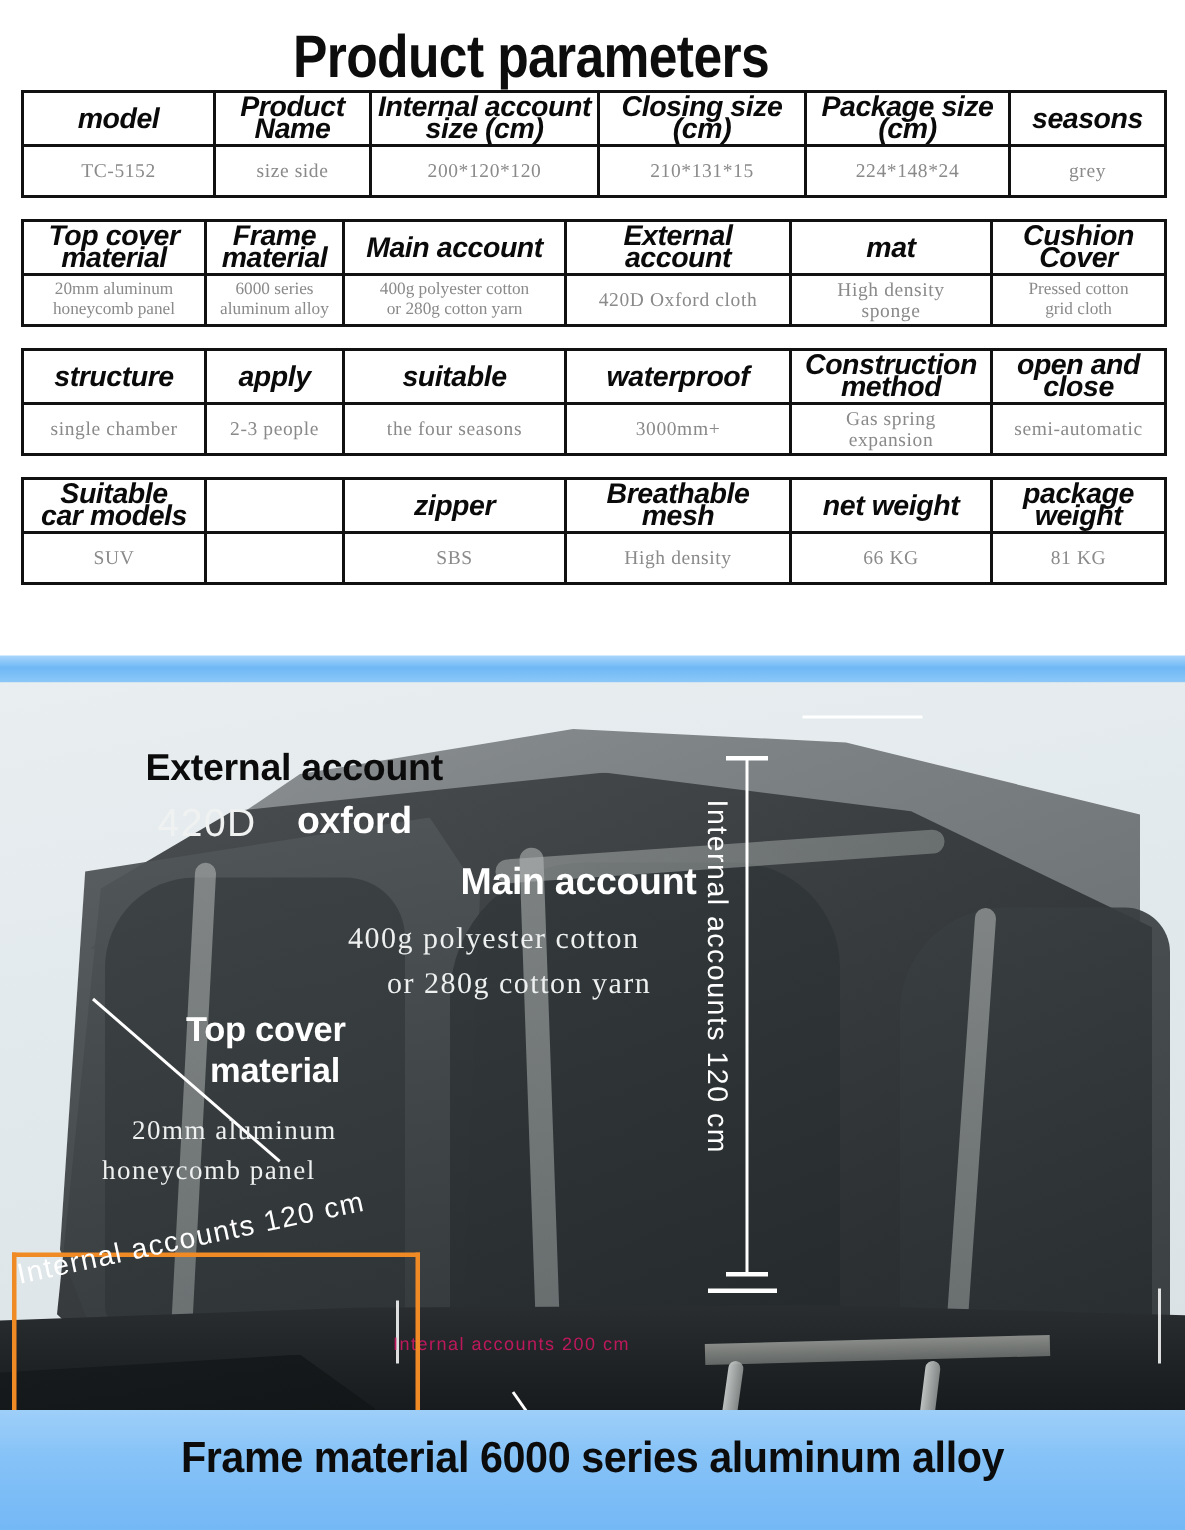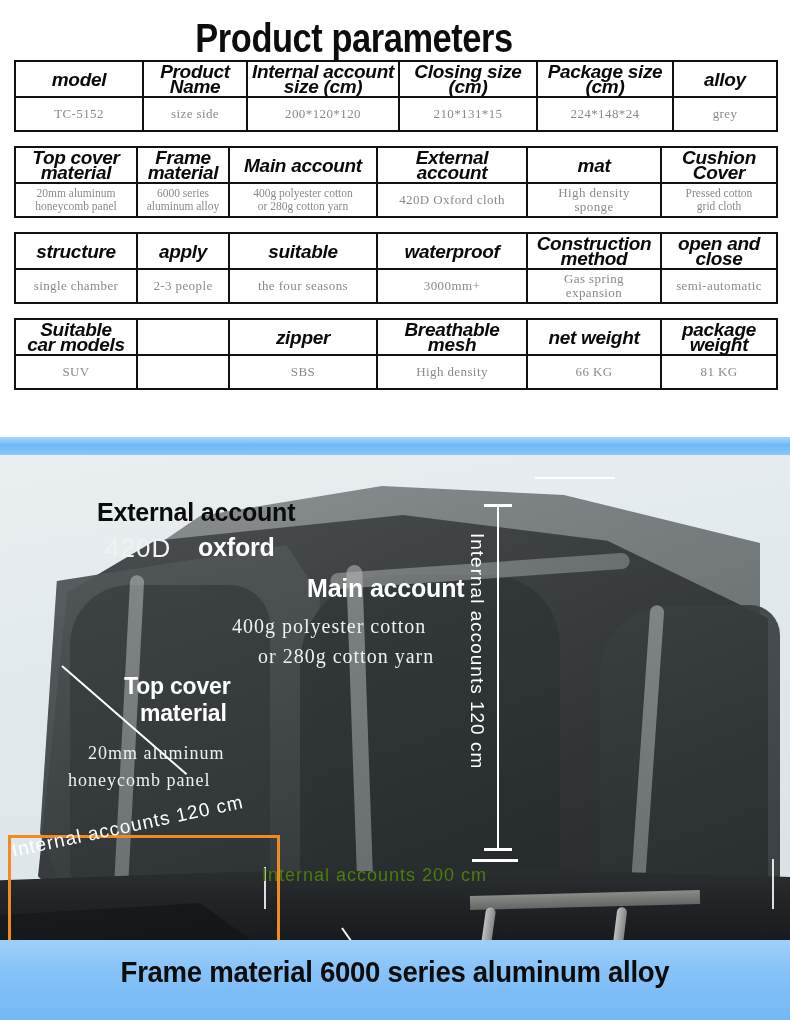--- a/index.html
+++ b/index.html
@@ -238,23 +238,23 @@
     font-family: "Liberation Sans", sans-serif;
     font-size: 19px; color: #ffffff; letter-spacing: 1px;
     writing-mode: vertical-rl;
     white-space: nowrap;
   }
   .hdim-tick {
     position: absolute; top: 404px; width: 46px; height: 3px; background: #fff;
   }
   .hdim-tick-c { left: 472px; }
   .hdim-text {
-    position: absolute; left: 262px; top: 410px;
+    position: absolute; left: 262px; top: 434px;
     font-family: "Liberation Sans", sans-serif;
-    font-size: 18px; color: #4d7c0f; letter-spacing: 1px;
+    font-size: 12px; color: #be185d; letter-spacing: 1px;
   }
   .hdim-guide-l {
     position: absolute; left: 264px; top: 412px; width: 2px; height: 42px;
     background: rgba(255,255,255,.85);
   }
   .hdim-guide-r {
     position: absolute; left: 772px; top: 404px; width: 2px; height: 50px;
     background: rgba(255,255,255,.85);
   }
 
@@ -338,21 +338,21 @@
             <col style="width:136px">
             <col style="width:104px">
         </colgroup>
         <tbody>
             <tr class="hdr">
           <td>model</td>
           <td>Product<br>Name</td>
           <td>Internal account<br>size (cm)</td>
           <td>Closing size<br>(cm)</td>
           <td>Package size<br>(cm)</td>
-          <td>alloy</td>
+          <td>seasons</td>
         </tr>
         <tr class="val">
           <td>TC-5152</td>
           <td>size side</td>
           <td>200*120*120</td>
           <td>210*131*15</td>
           <td>224*148*24</td>
           <td>grey</td>
         </tr>
       </tbody>

